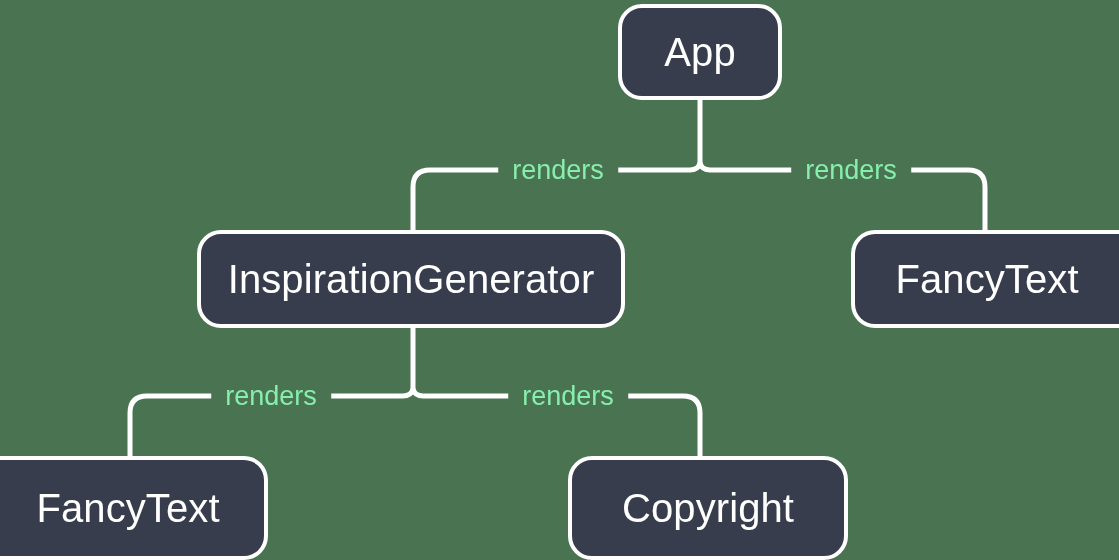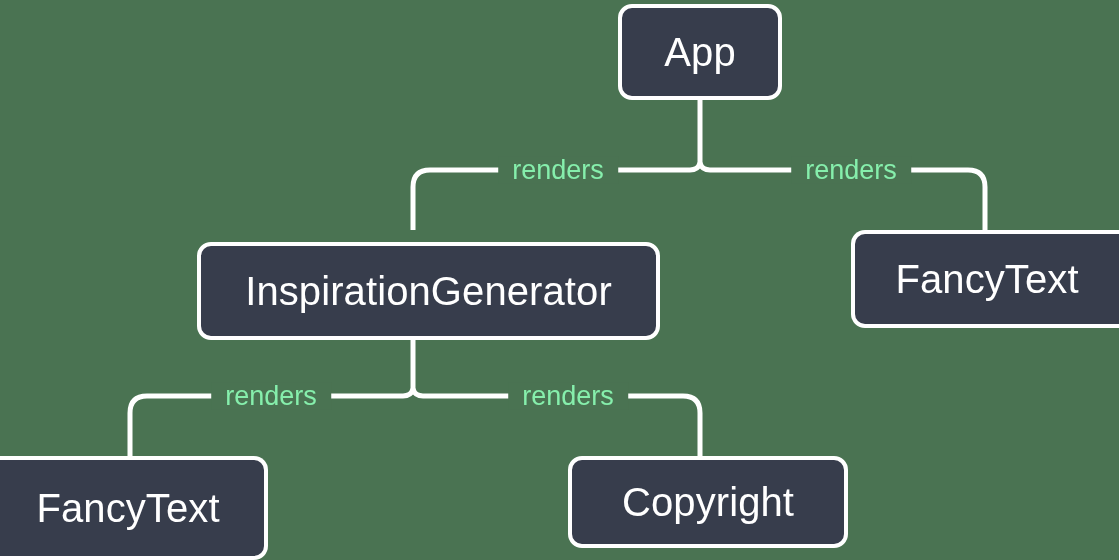--- a/index.html
+++ b/index.html
@@ -23,21 +23,21 @@
     left: 0;
     top: 0;
     width: 1119px;
     height: 560px;
   }
   .node-box {
     position: absolute;
     box-sizing: border-box;
     background: #373d4c;
     border: 4px solid #ffffff;
-    border-radius: 14px;
+    border-radius: 24px;
     display: flex;
     align-items: center;
     justify-content: center;
     color: #ffffff;
     font-size: 40px;
     font-weight: 400;
     letter-spacing: 0.1px;
     white-space: nowrap;
   }
   .edge-label {
@@ -74,29 +74,29 @@
 
   <div class="edge-label" style="left:558px; top:170px; background:#4a7352; padding:0 14px;">renders</div>
   <div class="edge-label" style="left:851px; top:170px; background:#4a7352; padding:0 14px;">renders</div>
   <div class="edge-label" style="left:271px; top:396px; background:#4a7352; padding:0 14px;">renders</div>
   <div class="edge-label" style="left:568px; top:396px; background:#4a7352; padding:0 14px;">renders</div>
 
   <div class="node-box" style="left:618px; top:4px; width:164px; height:96px;">
     <span>App</span>
   </div>
 
-  <div class="node-box" style="left:197px; top:242px; width:463px; height:98px;">
+  <div class="node-box" style="left:197px; top:230px; width:428px; height:98px;">
     <span>InspirationGenerator</span>
   </div>
 
   <div class="node-box" style="left:851px; top:230px; width:268px; height:98px; border-right:none; border-top-right-radius:0; border-bottom-right-radius:0;">
     <span>FancyText</span>
   </div>
 
   <div class="node-box" style="left:-8px; top:456px; width:276px; height:104px; border-left:none; border-top-left-radius:0; border-bottom-left-radius:0;">
     <span>FancyText</span>
   </div>
 
-  <div class="node-box" style="left:568px; top:456px; width:280px; height:92px;">
+  <div class="node-box" style="left:568px; top:456px; width:280px; height:104px;">
     <span>Copyright</span>
   </div>
 
 </div>
 
 </body></html>

